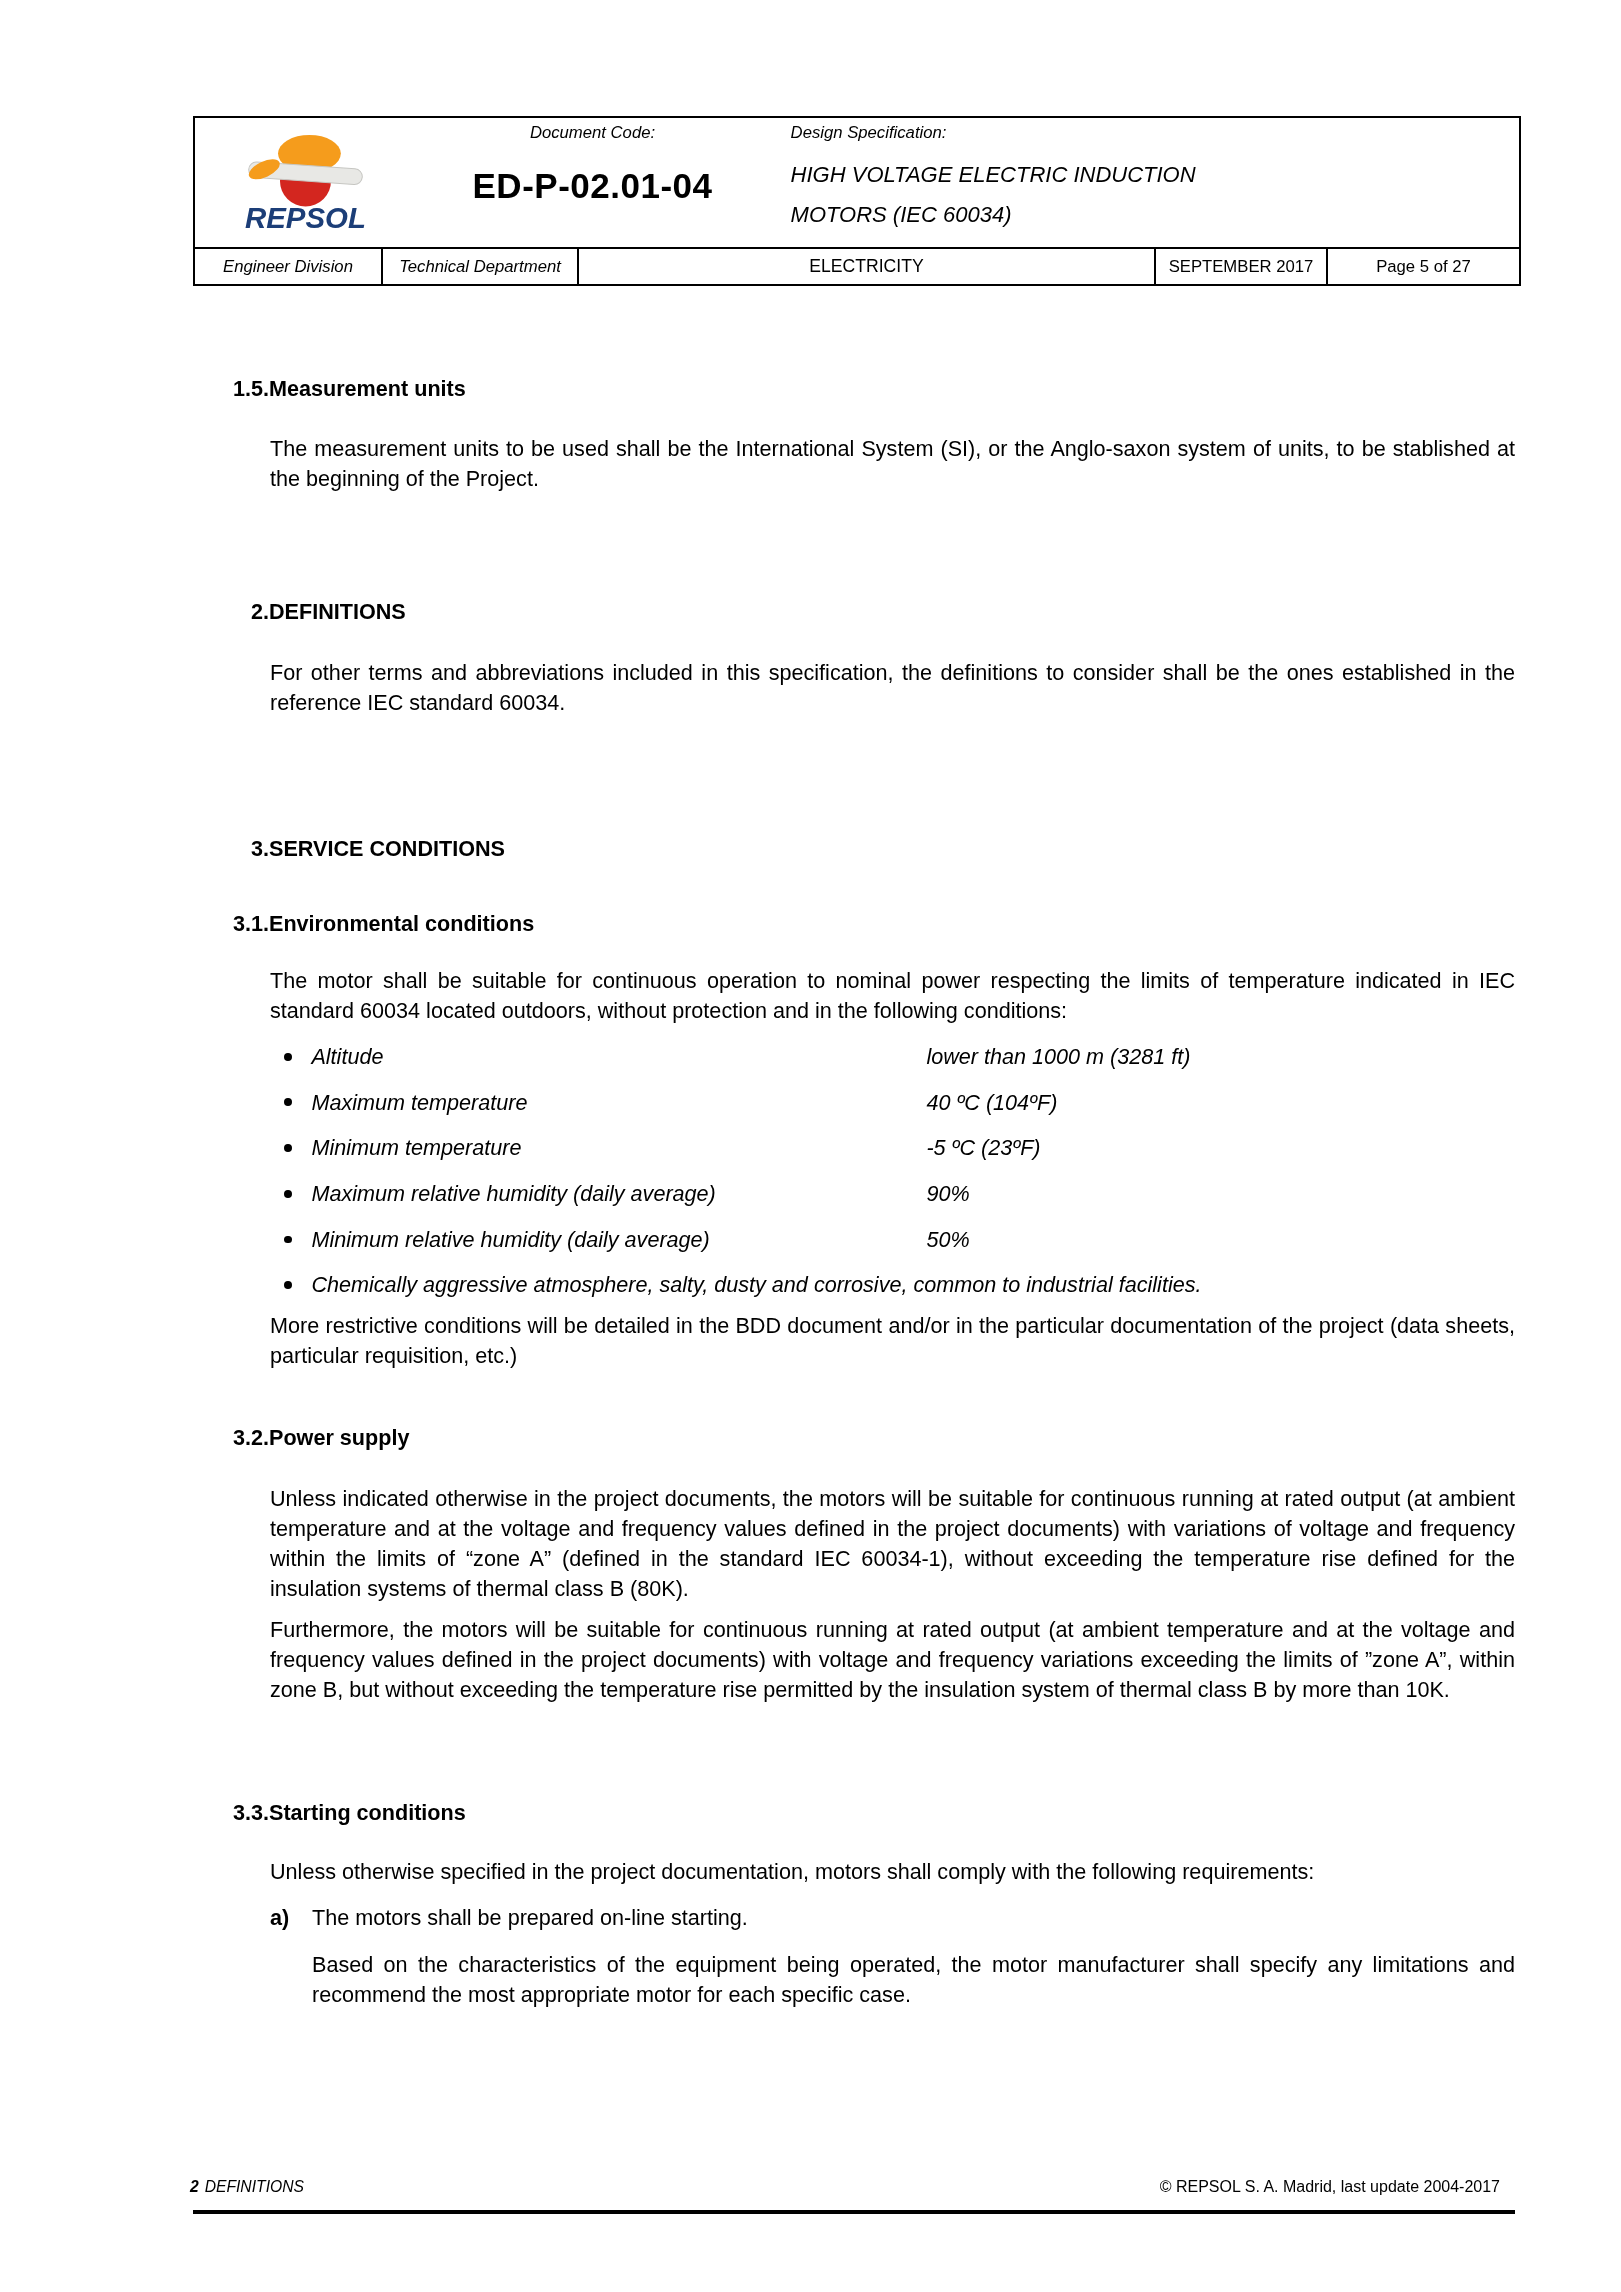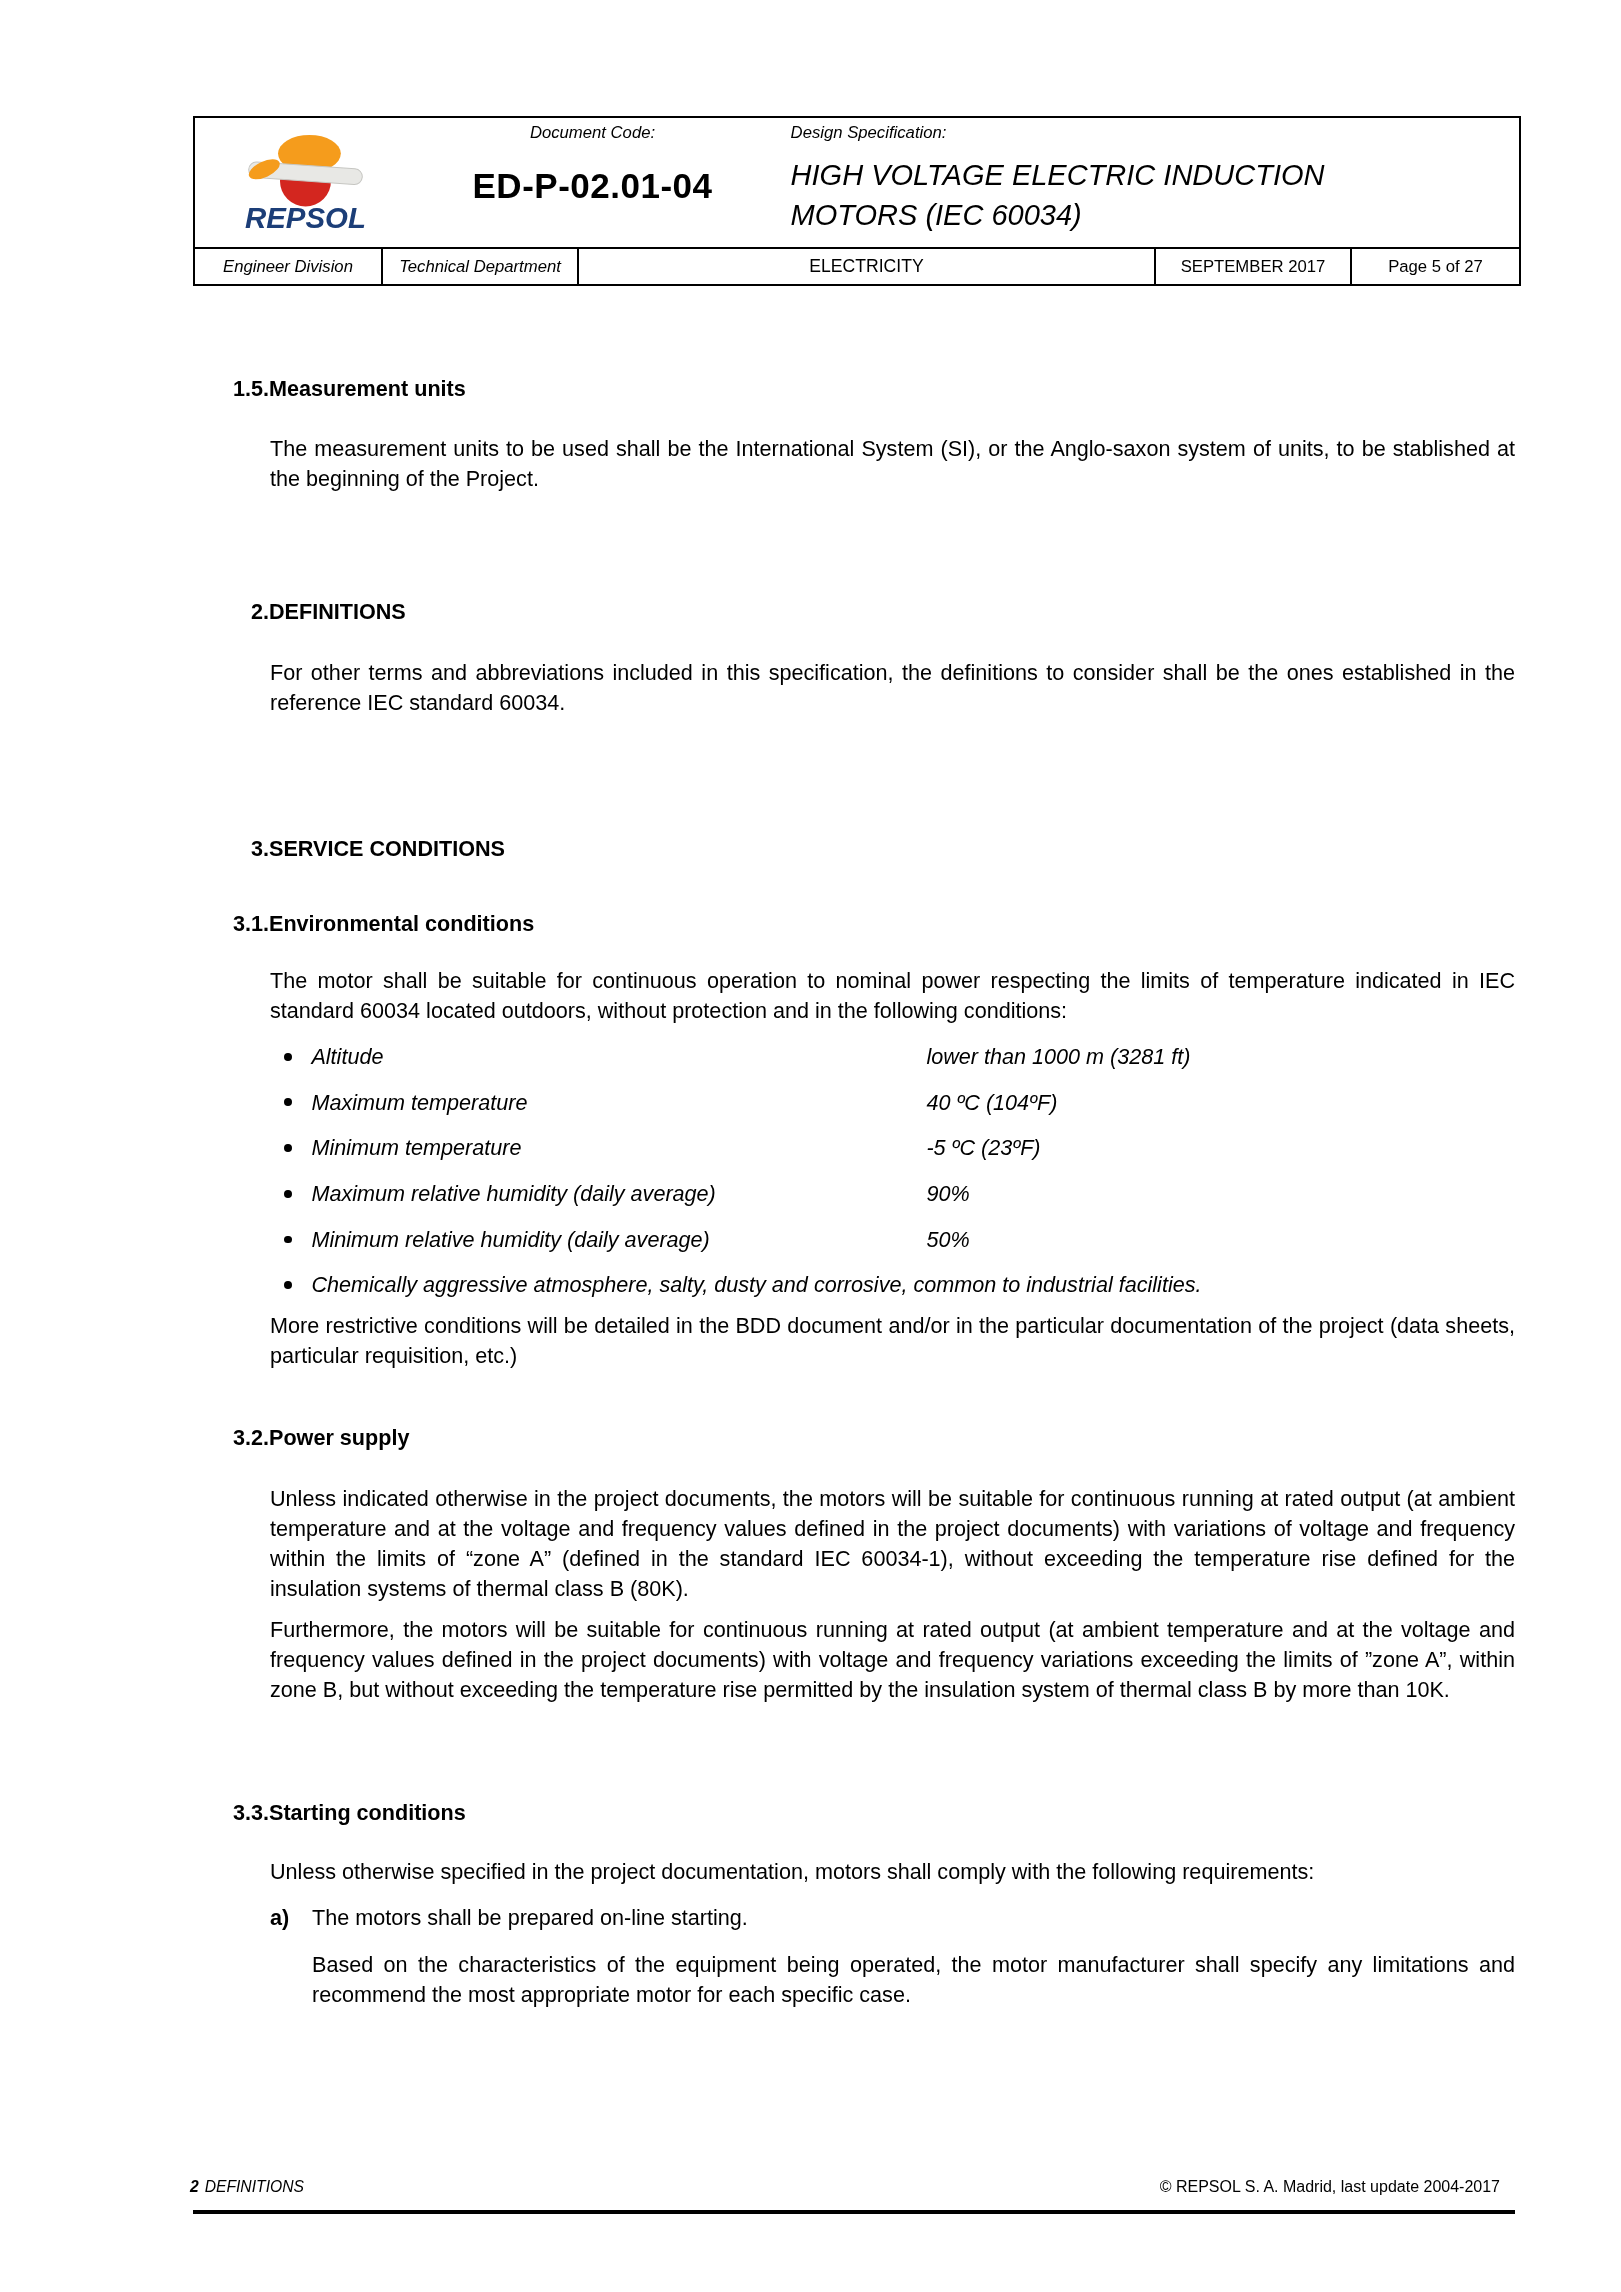--- a/index.html
+++ b/index.html
@@ -15,28 +15,28 @@
   .hdr{position:absolute;left:193px;top:116px;width:1328px;box-sizing:border-box;border:2.9px solid #000;background:#fff;}
   .hdr-top{display:flex;height:129px;}
   .cell-logo{width:221px;display:flex;align-items:center;justify-content:center;}
   .logo-svg{display:block;}
   .logo-word{font-family:"Liberation Sans","DejaVu Sans",sans-serif;font-weight:bold;font-style:italic;font-size:30px;}
   .band{stroke:#c6c6c2;stroke-width:1;}
   .cell-code{width:353px;text-align:center;box-sizing:border-box;padding-top:4.9px;}
   .small-label{font-style:italic;font-size:16.7px;line-height:19.6px;}
   .doc-code{font-weight:bold;font-size:35px;margin-top:24px;letter-spacing:0.5px;}
   .cell-spec{flex:1;box-sizing:border-box;padding:4.9px 11.8px 0 21.6px;}
-  .spec-title{font-style:italic;font-size:29px;line-height:40px;margin-top:12.7px;white-space:nowrap;}
+  .spec-title{font-style:italic;font-size:22px;line-height:40px;margin-top:12.7px;white-space:nowrap;}
   .hdr-bottom{display:flex;height:35px;border-top:2.9px solid #000;font-size:16.7px;}
   .hb{display:flex;align-items:center;justify-content:center;box-sizing:border-box;border-right:2.9px solid #000;white-space:nowrap;}
   .hb:last-child{border-right:none;}
   .hb1{width:188px;font-style:italic;}
   .hb2{width:196px;font-style:italic;}
   .hb3{width:577px;font-size:17.6px;}
-  .hb4{width:196px;}
+  .hb4{width:172px;}
   .hb5{flex:1;}
 
   
   .h{position:absolute;left:189px;display:flex;font-weight:bold;font-size:21.6px;line-height:27.4px;white-space:nowrap;text-align:right;}
   .hnum{width:80px;flex:0 0 80px;}
   .p{position:absolute;left:270px;width:1245px;font-size:21.6px;line-height:30px;text-align:justify;}
   .bullets{position:absolute;left:284px;top:1042px;width:1231px;font-size:21.6px;line-height:30px;font-style:italic;}
   .brow{display:grid;grid-template-columns:27.4px 615px 1fr;margin-bottom:15.7px;align-items:start;}
   .dot{width:7.8px;height:7.8px;border-radius:50%;background:#000;margin-top:10.8px;}
   .brow-full .blabel{grid-column:2/4;}

